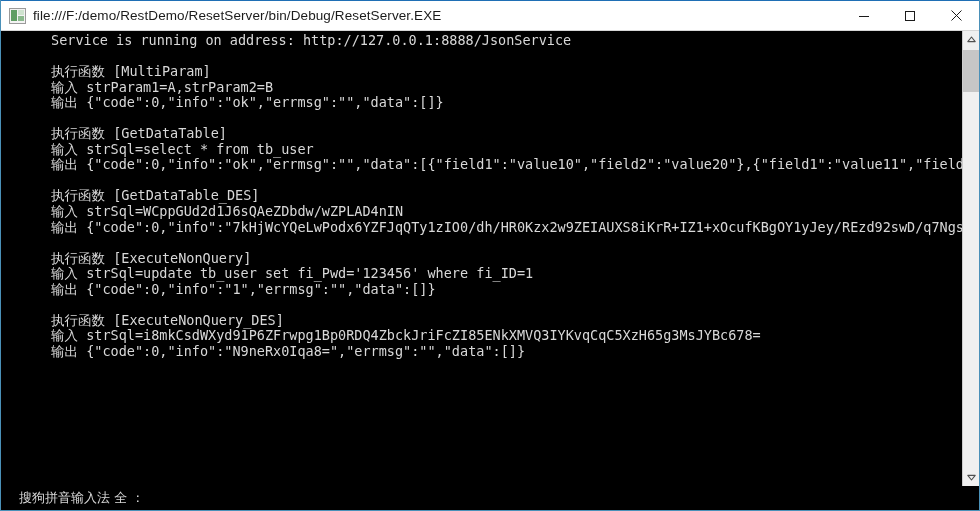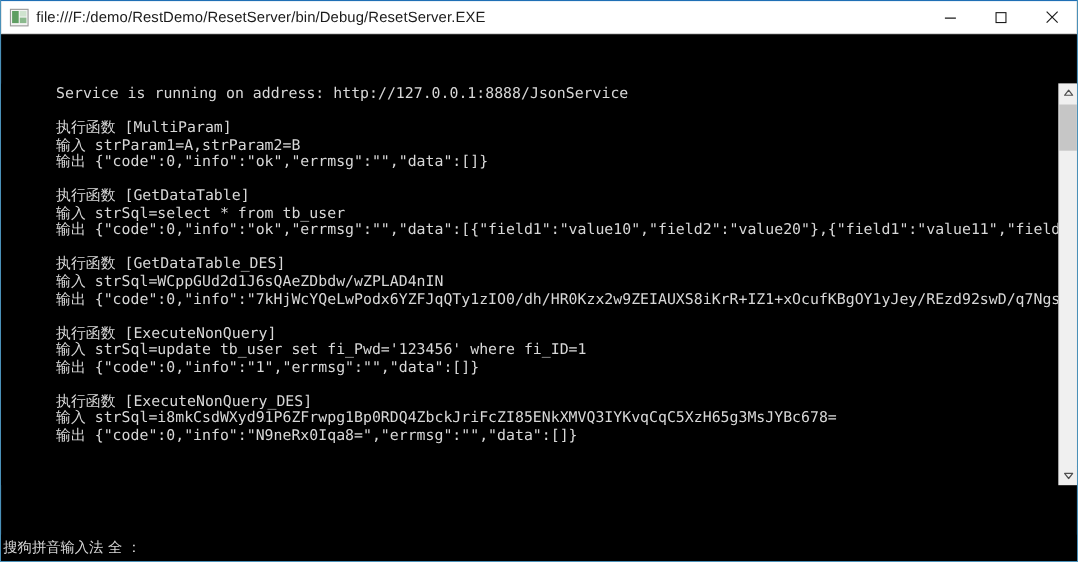--- a/index.html
+++ b/index.html
@@ -18,21 +18,20 @@
   
   .window {
     position: relative;
     width: 980px;
     height: 511px;
     box-sizing: border-box;
     background: #000000;
     border: 1px solid #4a90b8;
     display: flex;
     flex-direction: column;
-    gap: 45px;
   }
 
   
   .titlebar {
     height: 29px;
     min-height: 29px;
     background: #ffffff;
     display: flex;
     align-items: center;
     border-bottom: 1px solid #d6d6d6;
@@ -158,21 +157,21 @@
     box-sizing: border-box;
   }
 
   
   .ime-bar {
     height: 24px;
     min-height: 24px;
     background: #000000;
     display: flex;
     align-items: center;
-    padding-left: 2px;
+    padding-left: 18px;
     box-sizing: border-box;
   }
   .ime-text {
     font-family: "DejaVu Sans", sans-serif;
     font-size: 13px;
     color: #d8d8d8;
     white-space: nowrap;
   }
 </style>
 </head>

